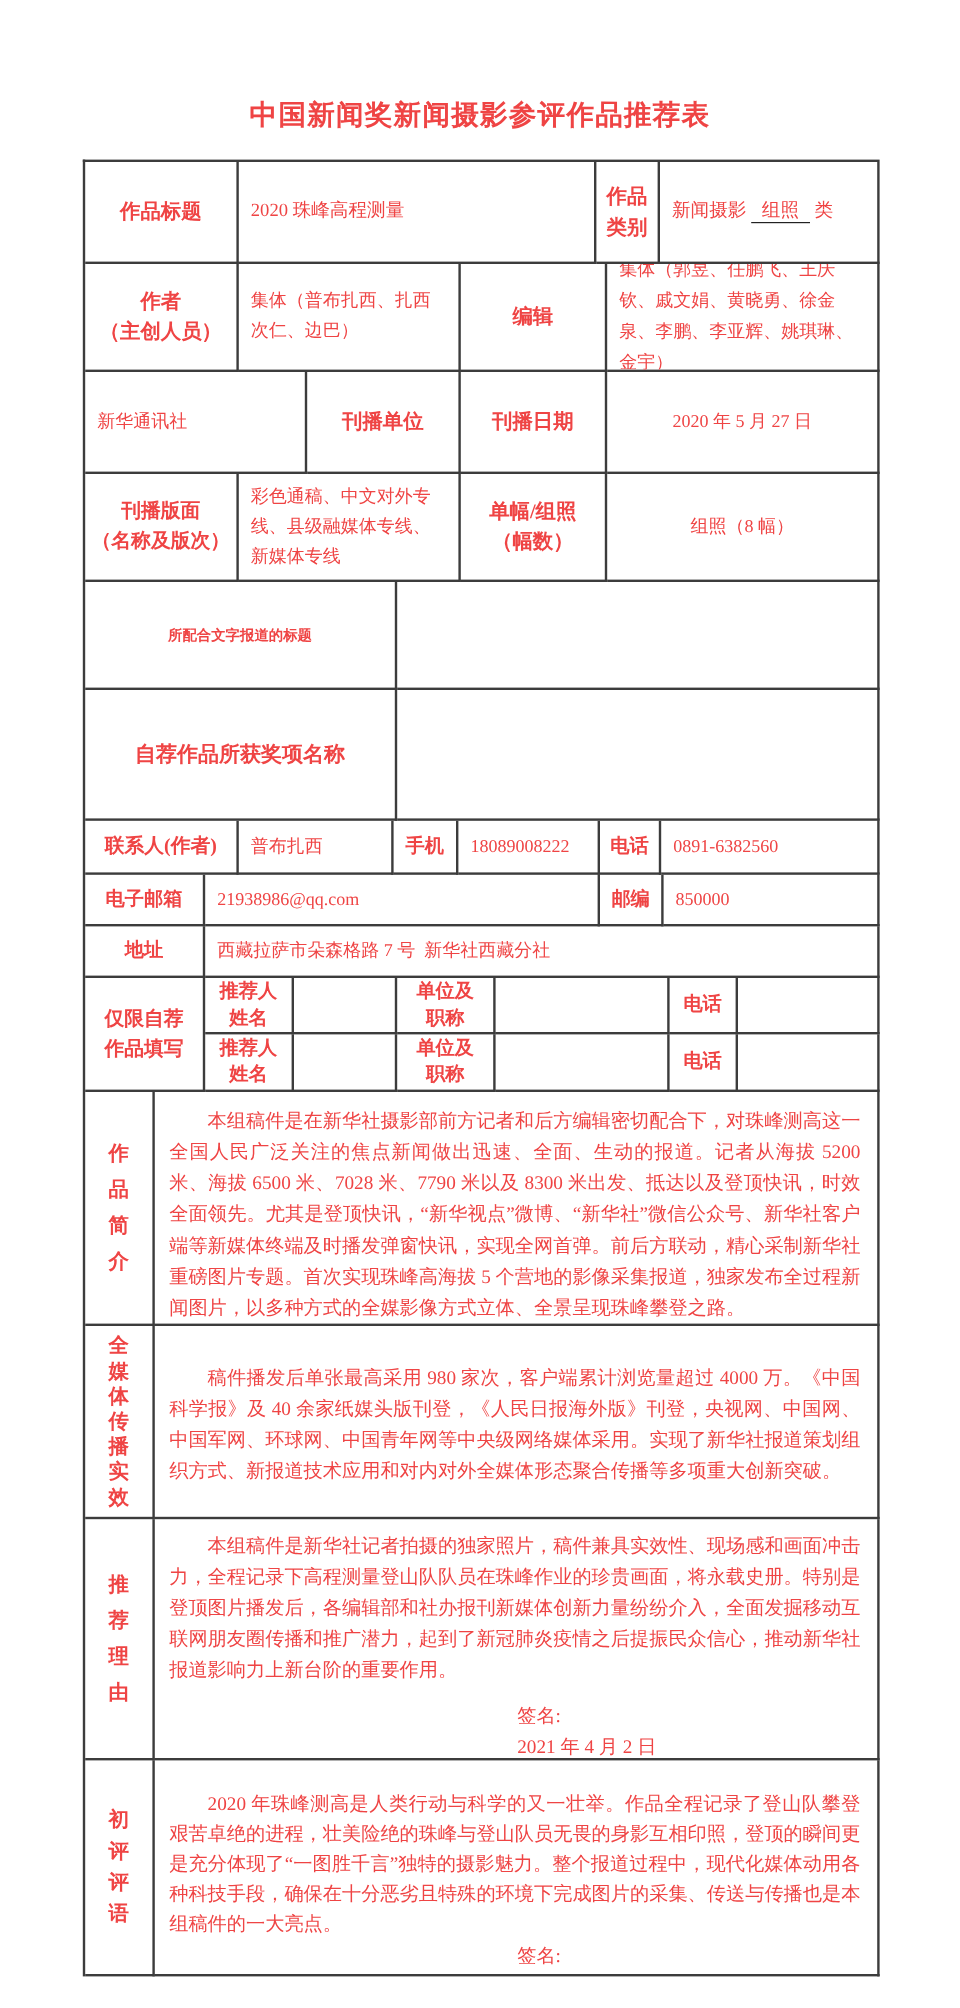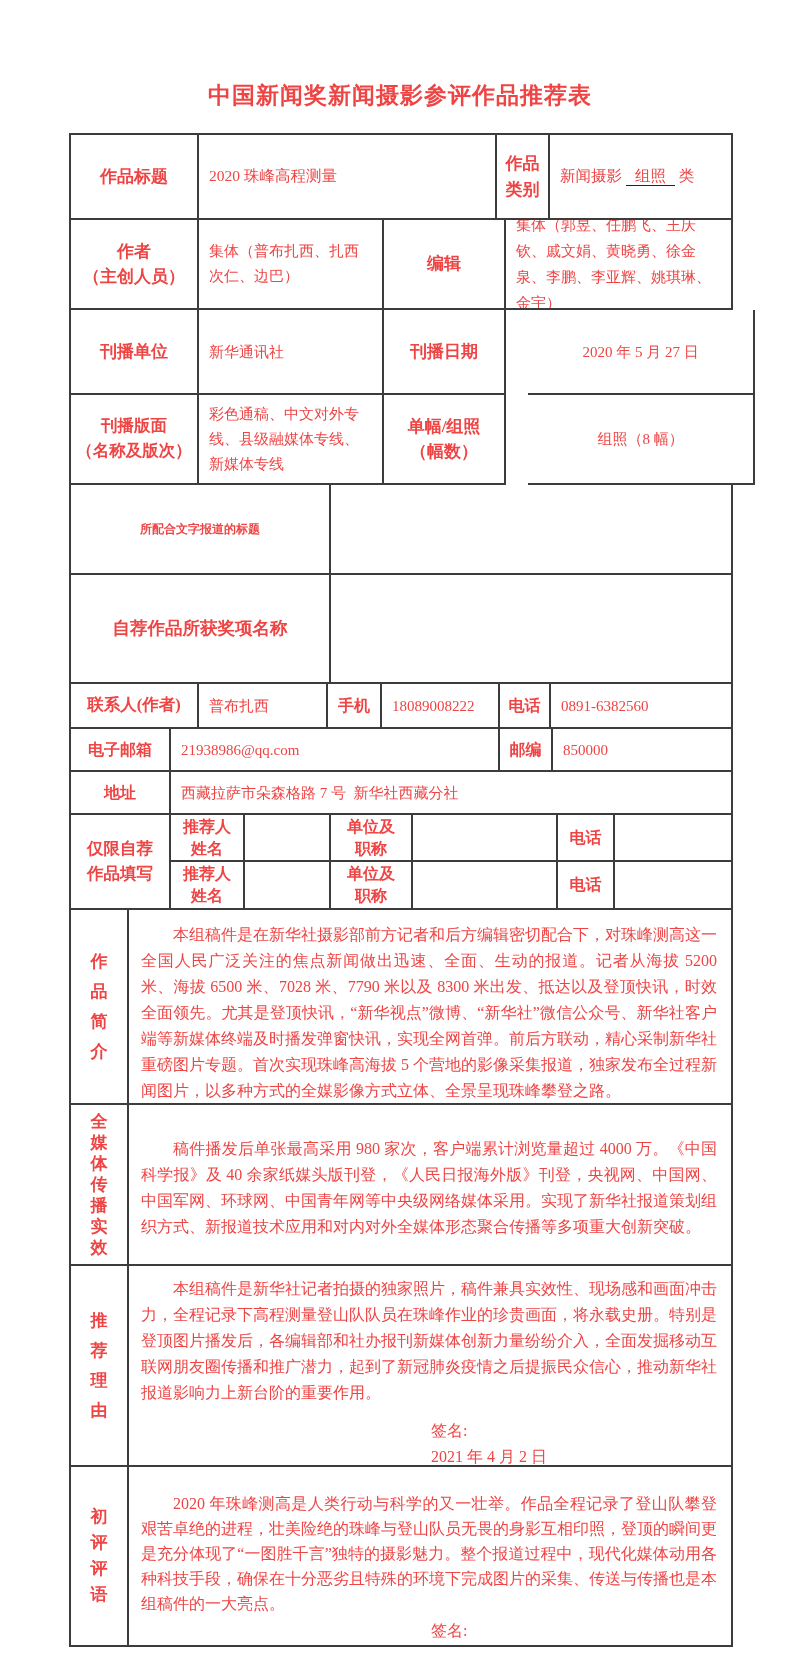--- a/index.html
+++ b/index.html
@@ -20,21 +20,21 @@
   .c{
     box-sizing:border-box;overflow:hidden;
     border-right:2px solid #3c3c3c;border-bottom:2px solid #3c3c3c;
     display:flex;align-items:center;
   }
   .lbl{
     justify-content:center;text-align:center;font-weight:700;
     font-size:17px;line-height:1.5;white-space:pre-line;
   }
   .val{font-size:15px;line-height:1.6;padding:4px 10px;text-align:left;}
-  .ctr{justify-content:center;text-align:left;padding:4px 4px;margin-left:22px;}
+  .ctr{justify-content:center;text-align:left;padding:4px 4px;}
   .vlbl{
     justify-content:center;text-align:center;font-weight:700;
     font-size:17px;white-space:pre-line;
   }
   .secbody{display:block;align-items:flex-start;}
   .para{
     margin:0;font-size:16px;line-height:26px;text-indent:2em;
     text-align:justify;padding:0 14px 0 12px;
   }
   .sign{font-size:16px;line-height:26px;padding-left:302px;white-space:pre-wrap;}
@@ -65,22 +65,22 @@
 
     <div class="row" style="height:90px">
       <div class="c lbl" style="flex:0 0 128px">作者
 （主创人员）</div>
       <div class="c val" style="flex:0 0 185px;line-height:25px">集体（普布扎西、扎西次仁、边巴）</div>
       <div class="c lbl" style="flex:0 0 122px">编辑</div>
       <div class="c val" style="flex:0 0 227px;line-height:26px">集体（郭昱、任鹏飞、王庆钦、戚文娟、黄晓勇、徐金泉、李鹏、李亚辉、姚琪琳、金宇）</div>
     </div>
 
     <div class="row" style="height:85px">
+      <div class="c val" style="flex:0 0 185px">新华通讯社</div>
       <div class="c lbl" style="flex:0 0 128px">刊播单位</div>
-      <div class="c val" style="flex:0 0 185px">新华通讯社</div>
       <div class="c lbl" style="flex:0 0 122px">刊播日期</div>
       <div class="c val ctr" style="flex:0 0 227px">2020 年 5 月 27 日</div>
     </div>
 
     <div class="row" style="height:90px">
       <div class="c lbl" style="flex:0 0 128px;font-size:16.5px">刊播版面
 （名称及版次）</div>
       <div class="c val" style="flex:0 0 185px;line-height:25px">彩色通稿、中文对外专线、县级融媒体专线、新媒体专线</div>
       <div class="c lbl" style="flex:0 0 122px">单幅/组照
 （幅数）</div>

